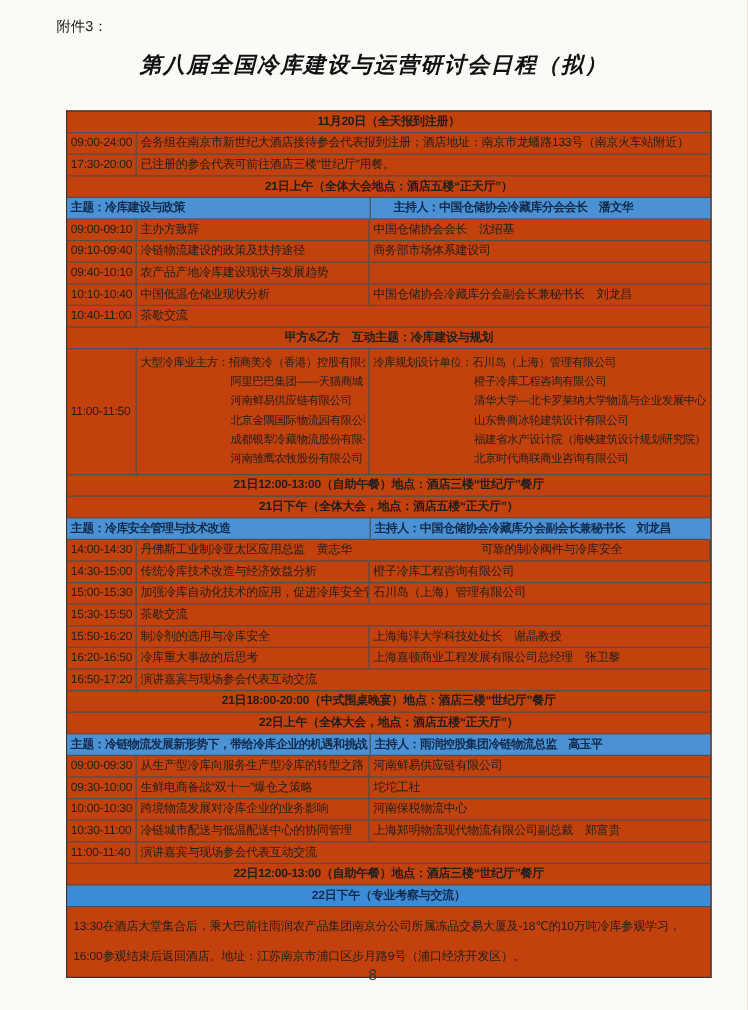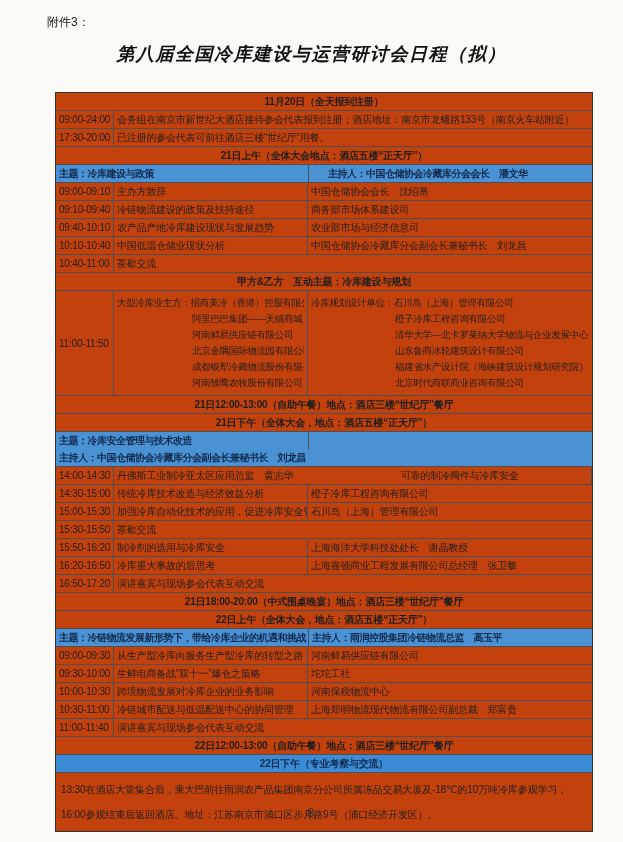--- a/index.html
+++ b/index.html
@@ -83,21 +83,20 @@
         <div class="cell c-right">中国仓储协会会长　沈绍基</div>
       </div>
       <div class="trow item">
         <div class="cell c-time">09:10-09:40</div>
         <div class="cell c-mid">冷链物流建设的政策及扶持途径</div>
         <div class="cell c-right">商务部市场体系建设司</div>
       </div>
       <div class="trow item">
         <div class="cell c-time">09:40-10:10</div>
         <div class="cell c-mid">农产品产地冷库建设现状与发展趋势</div>
-        <div class="cell c-right">农业部市场与经济信息司</div>
       </div>
       <div class="trow item">
         <div class="cell c-time">10:10-10:40</div>
         <div class="cell c-mid">中国低温仓储业现状分析</div>
         <div class="cell c-right">中国仓储协会冷藏库分会副会长兼秘书长　刘龙昌</div>
       </div>
       <div class="trow item">
         <div class="cell c-time">10:40-11:00</div>
         <div class="cell c-span">茶歇交流</div>
       </div>
@@ -122,21 +121,21 @@
           <div class="ia-line ia-indent">福建省水产设计院（海峡建筑设计规划研究院）</div>
           <div class="ia-line ia-indent">北京时代商联商业咨询有限公司</div>
         </div>
       </div>
       <div class="trow banner">
         <div class="cell c-full">21日12:00-13:00（自助午餐）地点：酒店三楼“世纪厅”餐厅</div>
       </div>
       <div class="trow banner">
         <div class="cell c-full">21日下午（全体大会，地点：酒店五楼“正天厅”）</div>
       </div>
-      <div class="trow bluehead" style="background: rgb(74, 146, 212); flex-direction: column;">
+      <div class="trow bluehead" style="background: rgb(74, 146, 212);">
         <div class="cell c-topic">主题：冷库安全管理与技术改造</div>
         <div class="cell c-right">主持人：中国仓储协会冷藏库分会副会长兼秘书长　刘龙昌</div>
       </div>
       <div class="trow item">
         <div class="cell c-time">14:00-14:30</div>
         <div class="cell c-right">丹佛斯工业制冷亚太区应用总监　黄志华</div>
         <div class="cell c-mid">可靠的制冷阀件与冷库安全</div>
       </div>
       <div class="trow item">
         <div class="cell c-time">14:30-15:00</div>

